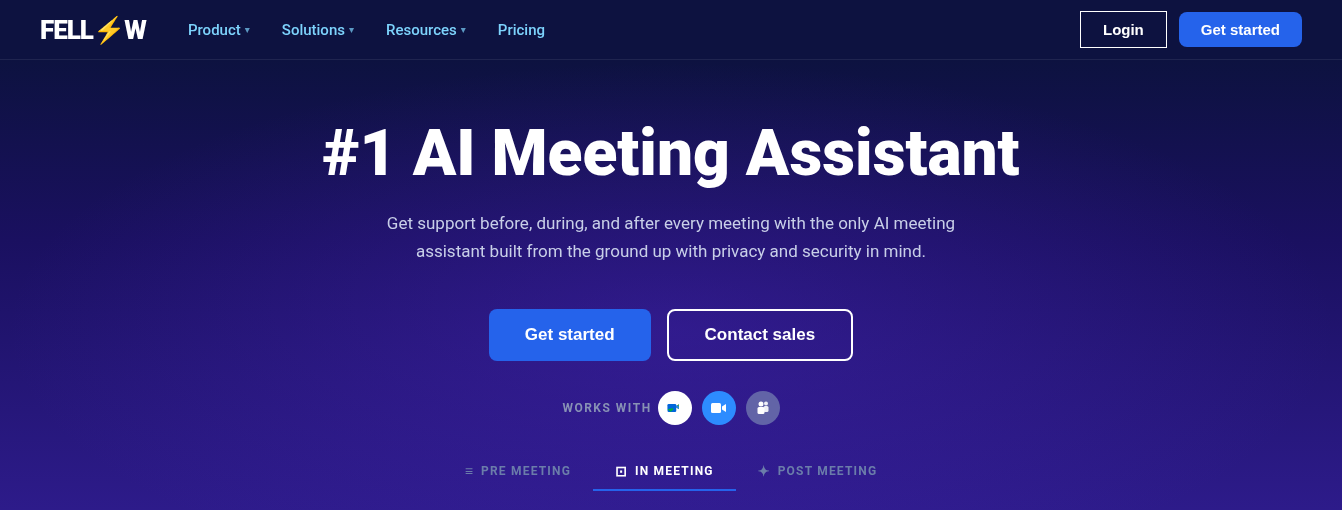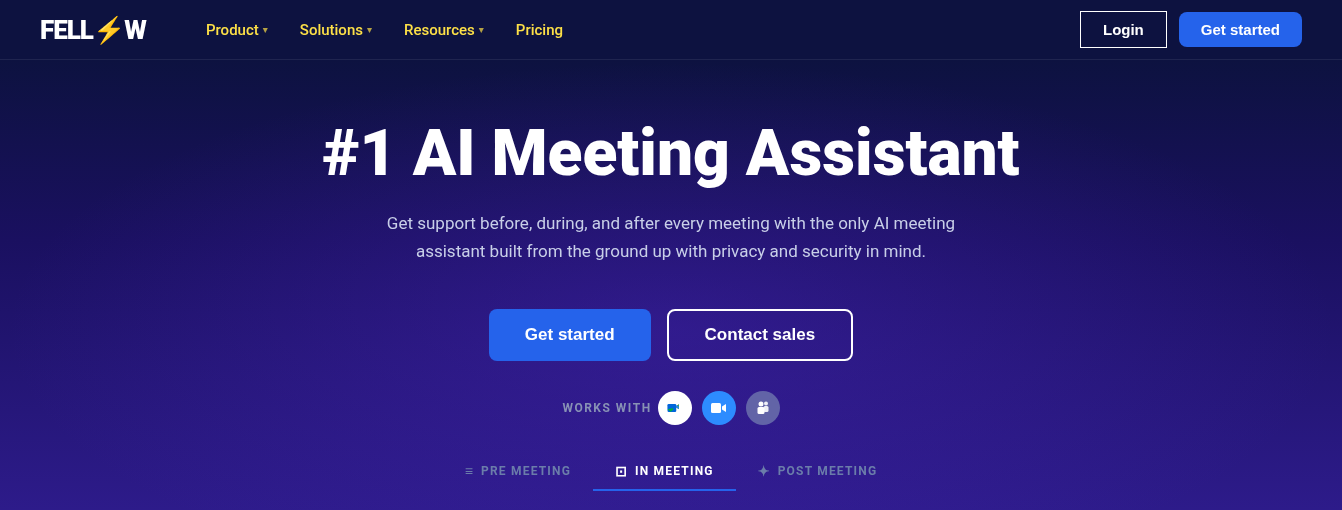--- a/index.html
+++ b/index.html
@@ -24,21 +24,21 @@
       justify-content: space-between;
       padding: 0 40px;
       height: 60px;
       background: #0d1240;
       border-bottom: 1px solid rgba(255,255,255,0.08);
     }
 
     .navbar-left {
       display: flex;
       align-items: center;
-      gap: 46px;
+      gap: 28px;
     }
 
     .logo {
       font-size: 26px;
       font-weight: 900;
       color: #ffffff;
       letter-spacing: -1px;
     }
 
     .logo-slash {
@@ -51,21 +51,21 @@
       gap: 4px;
     }
 
     .nav-item {
       display: flex;
       align-items: center;
       gap: 4px;
       padding: 8px 14px;
       font-size: 15px;
       font-weight: 500;
-      color: #fde047;
+      color: #7dd3fc;
       cursor: pointer;
       border-radius: 6px;
       white-space: nowrap;
     }
 
     .nav-chevron {
       font-size: 10px;
       opacity: 0.7;
     }
 

